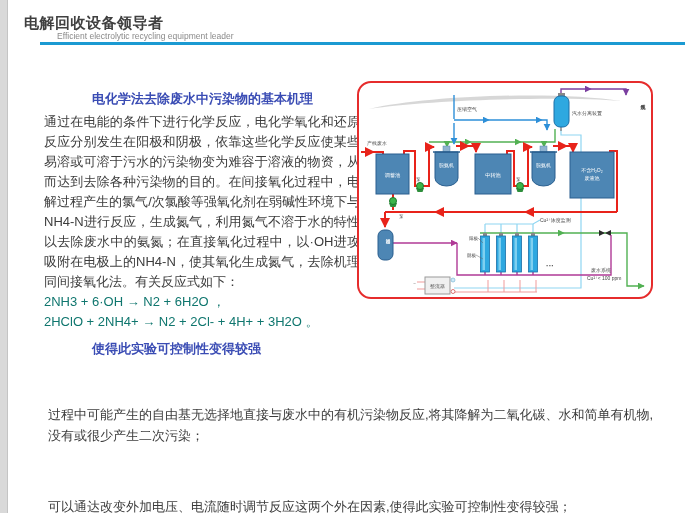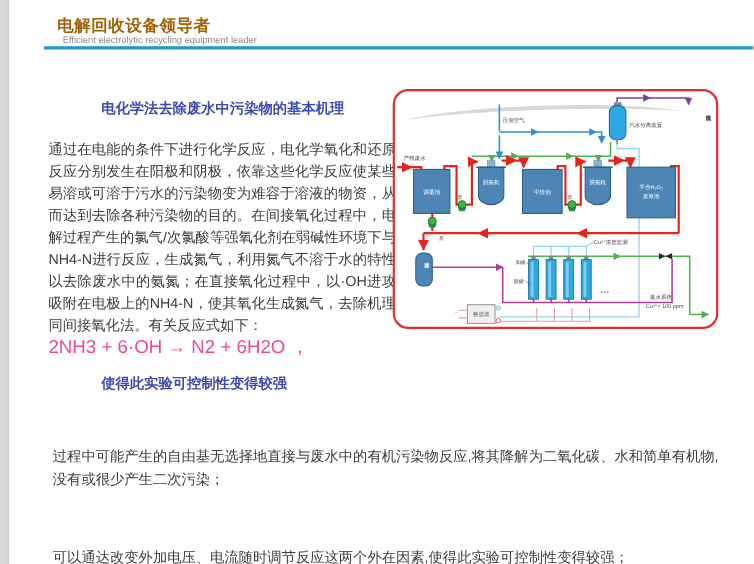--- a/index.html
+++ b/index.html
@@ -1,27 +1,27 @@
 <!DOCTYPE html>
 <html><head>
 <meta charset="utf-8">
 <style>
   html,body{margin:0;padding:0;background:#fff;}
   #page{position:relative;width:685px;height:513px;background:#ffffff;overflow:hidden;
         font-family:"Liberation Sans","DejaVu Sans",sans-serif;}
   .edge-strip{position:absolute;left:0;top:0;width:7px;height:513px;background:#d9d9d9;border-right:1px solid #c4c4c4;}
-  .brand{position:absolute;left:52px;top:14px;font-size:15px;font-weight:bold;color:#a16207;letter-spacing:.5px;}
+  .brand{position:absolute;left:24px;top:14px;font-size:15px;font-weight:bold;color:#404040;letter-spacing:.5px;}
   .brand-en{position:absolute;left:57px;top:31px;font-size:8.5px;color:#8a8a8a;}
   .brand-rule{position:absolute;left:40px;top:42px;width:645px;height:3px;background:#1b9ad2;}
   .page-title{position:absolute;left:44px;top:57px;font-size:19px;font-weight:bold;color:#2e3192;letter-spacing:1.5px;}
   .sec-heading{position:absolute;font-size:13px;font-weight:bold;color:#3a4cb4;padding-left:48px;}
   .s1-heading{left:44px;top:90px;}
   .s2-heading{left:44px;top:340px;}
-  .s1-body{position:absolute;left:44px;top:126px;width:316px;font-size:13px;line-height:20px;color:#3c3c3c;text-align:justify;}
-  .formula{font-size:17px;line-height:20px;color:#ec4899;}
+  .s1-body{position:absolute;left:44px;top:112px;width:316px;font-size:13px;line-height:20px;color:#3c3c3c;text-align:justify;}
+  .formula{font-size:13px;line-height:20px;color:#0f766e;}
   .s2-body{position:absolute;left:44px;top:358px;width:622px;font-size:13px;line-height:21px;color:#3c3c3c;white-space:pre-wrap;}
   .s2-body .adv-item{margin:4px;}
   .diagram{position:absolute;left:357px;top:81px;width:292px;height:214px;border:2.5px solid #e62c2c;border-radius:14px;background:#fff;box-sizing:content-box;}
   .diagram svg{position:absolute;left:0;top:0;}
   .vtext{writing-mode:vertical-rl;text-orientation:upright;}
   svg text{font-family:"Liberation Sans","DejaVu Sans",sans-serif;}
 </style>
 </head>
 <body>
 
@@ -30,20 +30,21 @@
 
   <div class="brand">电解回收设备领导者</div>
   <div class="brand-en">Efficient electrolytic recycling equipment leader</div>
   <div class="brand-rule"></div>
 
 
   <div class="sec-heading s1-heading">电化学法去除废水中污染物的基本机理</div>
   <div class="s1-body">
     <span>通过在电能的条件下进行化学反应，电化学氧化和还原反应分别发生在阳极和阴极，依靠这些化学反应使某些易溶或可溶于污水的污染物变为难容于溶液的物资，从而达到去除各种污染物的目的。在间接氧化过程中，电解过程产生的氯气/次氯酸等强氧化剂在弱碱性环境下与NH4-N进行反应，生成氮气，利用氮气不溶于水的特性以去除废水中的氨氮；在直接氧化过程中，以·OH进攻吸附在电极上的NH4-N，使其氧化生成氮气，去除机理同间接氧化法。有关反应式如下：</span>
     <div class="formula">2NH3 + 6·OH → N2 + 6H2O ，</div>
+    <div class="formula">2HClO + 2NH4+ → N2 + 2Cl- + 4H+ + 3H2O 。</div>
   </div>
 
   <div class="sec-heading s2-heading">使得此实验可控制性变得较强</div>
   <div class="s2-body">
     <div class="adv-item">过程中可能产生的自由基无选择地直接与废水中的有机污染物反应,将其降解为二氧化碳、水和简单有机物,没有或很少产生二次污染；</div>
     <div class="adv-item">可以通达改变外加电压、电流随时调节反应这两个外在因素,使得此实验可控制性变得较强；</div>
     
     
     
     

